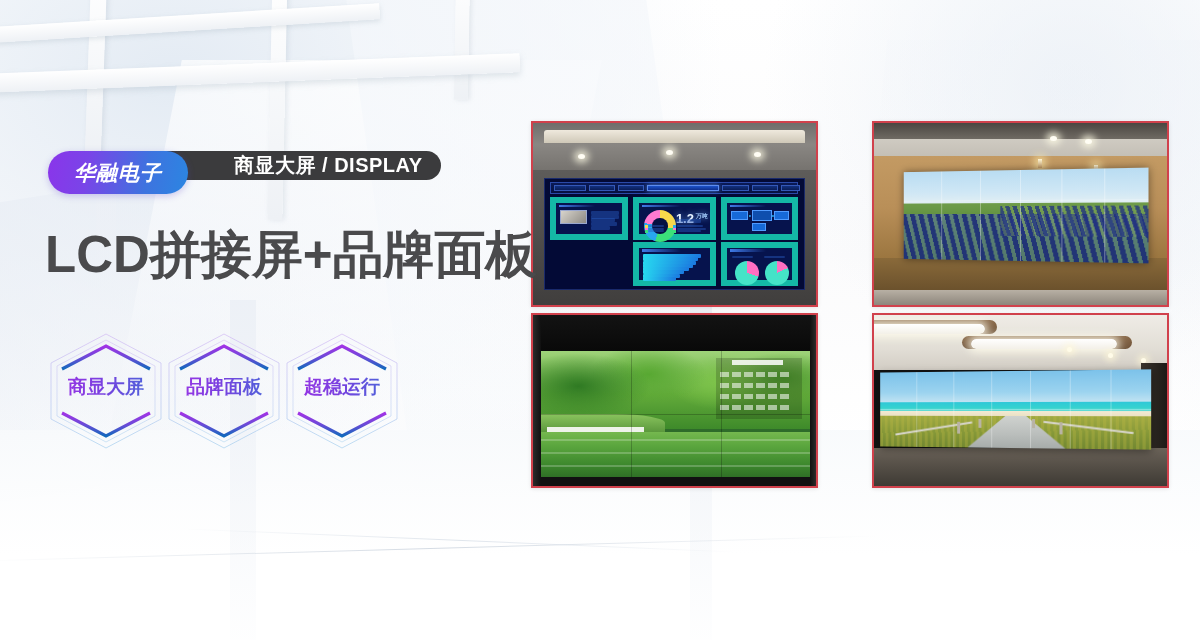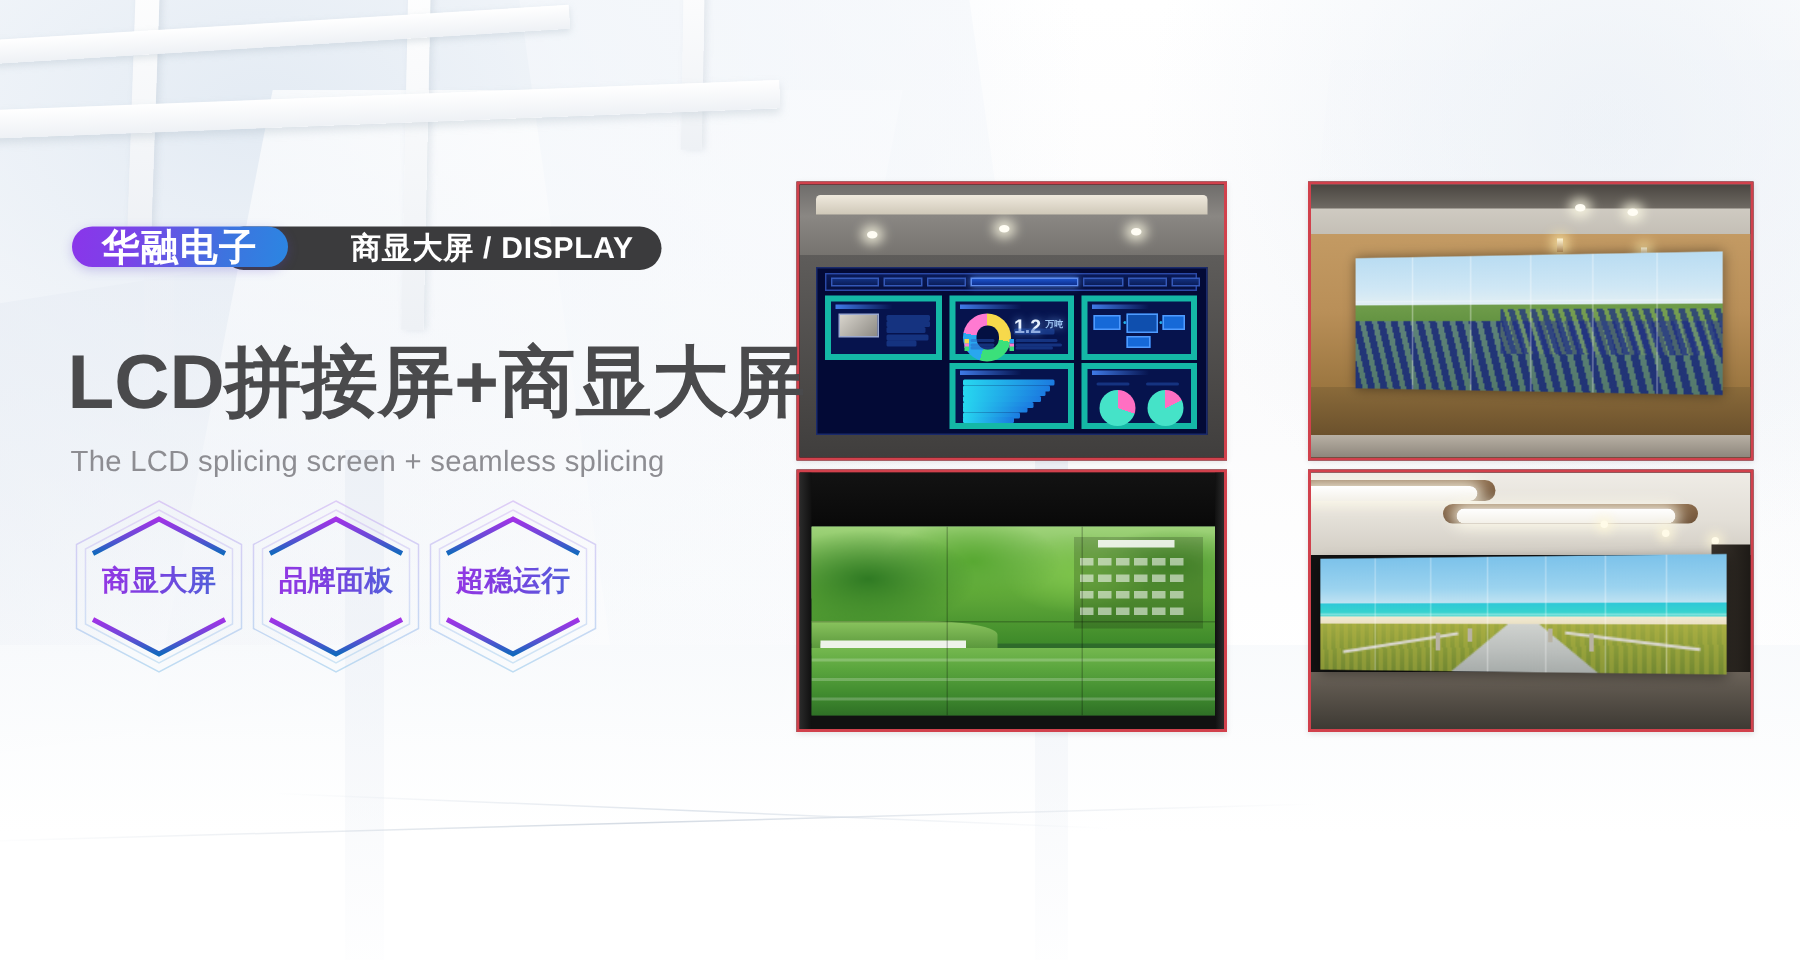--- a/index.html
+++ b/index.html
@@ -77,27 +77,28 @@
     position:absolute; left:100px; top:0; height:29px;
     padding:0 18px 0 86px;
     background:#3b3b3d;
     border-radius:22px;
     display:flex; align-items:center;
     color:#ffffff; font-size:20px; font-weight:bold; letter-spacing:.5px;
     white-space:nowrap;
   }
   .badge-pill {
     position:relative; z-index:2;
-    height:27px; min-width:140px; padding:0 20px;
+    height:43px; min-width:140px; padding:0 20px;
     border-radius:22px;
     background:linear-gradient(100deg,#8a35ea 0%,#7a44e8 28%,#3e73df 70%,#2b86e2 100%);
     display:flex; align-items:center; justify-content:center;
-    color:#ffffff; font-size:25px; font-weight:bold; letter-spacing:1px;
+    color:#ffffff; font-size:21px; font-weight:bold; letter-spacing:1px;
     box-shadow:0 2px 7px rgba(90,70,200,.28);
     white-space:nowrap;
+    font-style:italic;
   }
 
   
   .title {
     position:absolute; left:45px; top:228px; z-index:6;
     font-size:51px; font-weight:bold; color:#4a4a4c;
     letter-spacing:0px; white-space:nowrap;
     line-height:1.05;
   }
   .subtitle {
@@ -145,21 +146,21 @@
   .vwall { position:absolute; left:4%; top:30%; width:92%; height:62%;
     background:#030a36; border:1px solid #1a2a6b; overflow:hidden; }
   .vw-nav { position:absolute; left:2%; top:3%; width:96%; height:11%;
     background:linear-gradient(180deg,#0a1a57,#061040);
     border:1px solid #2a49a8; display:flex; align-items:center; gap:3px; padding:0 3px; }
   .vw-tab { height:62%; background:linear-gradient(180deg,#12307f,#0a1d58);
     border:1px solid #3458b8; flex:0 0 auto; }
   .vw-tab.title-tab { background:linear-gradient(180deg,#1c52c9,#0e2f8e);
     border-color:#5d8cf0; box-shadow:0 0 5px rgba(90,150,255,.8); }
   .vw-panel { position:absolute; background:rgba(8,26,92,.62);
-    border:4px solid #14b8a6; }
+    border:6px solid #14b8a6; }
   .vw-ph { position:absolute; left:4%; top:4%; width:55%; height:9%;
     background:linear-gradient(90deg,#3f7ae8,rgba(63,122,232,0)); }
   .donut { position:absolute; border-radius:50%; }
   .donut::after { content:""; position:absolute; inset:26%; border-radius:50%; background:#041042; }
   .vw-num { position:absolute; color:#e8f2ff; font-weight:bold;
     font-family:"Liberation Sans",sans-serif; text-shadow:0 0 6px rgba(120,180,255,.9); }
   .vw-bar { position:absolute; height:4px;
     background:linear-gradient(90deg,#27d8f0,#1b7ae0); border-radius:1px; }
   .vw-bar-bg { position:absolute; height:4px; background:rgba(40,90,190,.45); border-radius:1px; }
   .pie { position:absolute; border-radius:50%;
@@ -293,22 +294,21 @@
     <div class="pillar p2"></div>
     <div class="hairline"></div>
     <div class="hairline2"></div>
   </div>
 
   <div class="badge-wrap">
     <div class="badge-dark">商显大屏 / DISPLAY</div>
     <div class="badge-pill">华融电子</div>
   </div>
 
-  <div class="title">LCD拼接屏+商显大屏</div>
-  <div class="subtitle">The LCD splicing screen + seamless splicing</div>
+  <div class="title">LCD拼接屏+品牌面板</div>
 
   <div class="hex-row">
 
     <div class="hex-item" style="left:0px">
       <svg width="116" height="118" viewBox="0 0 116 118">
         <defs>
           <linearGradient id="hg1" x1="0" y1="0" x2="0" y2="1">
             <stop offset="0%" stop-color="#a233e6"></stop>
               <stop offset="50%" stop-color="#6b4ad8"></stop>
               <stop offset="100%" stop-color="#1269bd"></stop>

